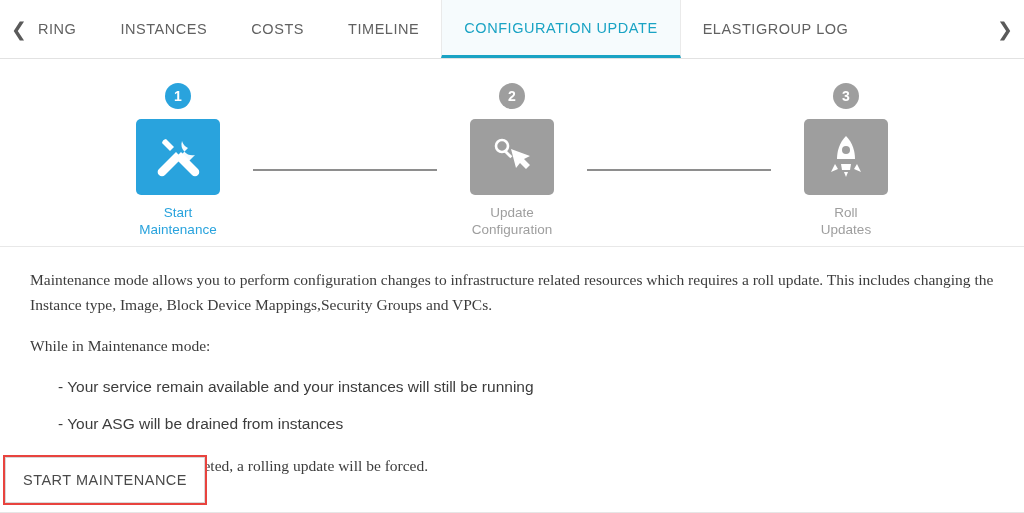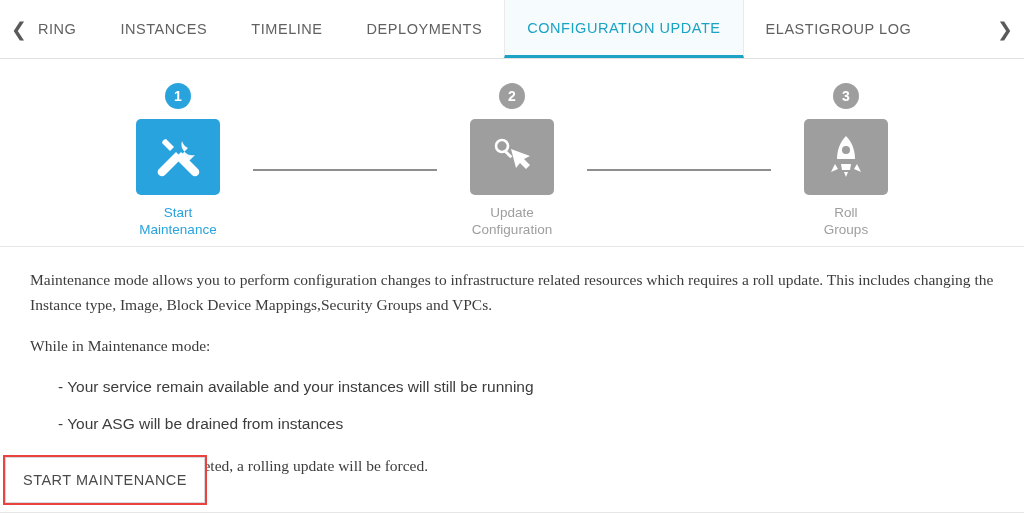--- a/index.html
+++ b/index.html
@@ -168,22 +168,22 @@
 </head>
 <body>
 
 <div class="page">
 
   <div class="tabbar">
     <div class="tab-arrow left">❮</div>
     <div class="tabs">
       <button class="tab partial">RING</button>
       <button class="tab">INSTANCES</button>
+      <button class="tab">COSTS</button>
       <button class="tab">TIMELINE</button>
-      <button class="tab">DEPLOYMENTS</button>
       <button class="tab active">CONFIGURATION UPDATE</button>
       <button class="tab">ELASTIGROUP LOG</button>
     </div>
     <div class="tab-arrow right">❯</div>
   </div>
 
   <div class="stepper">
     <div class="steps-row">
 
       <div class="step">
@@ -234,21 +234,21 @@
               <circle cx="20" cy="16" r="4" fill="#9e9e9e"></circle>
               <path d="M9 30 l-4 8 l7-3 z"></path>
               <path d="M31 30 l4 8 l-7-3 z"></path>
               <path d="M15 30 h10 l-1 6 h-8 z"></path>
               <path d="M18 38 h4 l-2 5 z"></path>
             </g>
           </svg>
         </div>
         <div class="step-label">
           <div>Roll</div>
-          <div>Groups</div>
+          <div>Updates</div>
         </div>
       </div>
 
     </div>
   </div>
 
   <div class="content">
     <p>Maintenance mode allows you to perform configuration changes to infrastructure related resources which requires a roll update. This includes changing the Instance type, Image, Block Device Mappings,Security Groups and VPCs.</p>
     <p>While in Maintenance mode:</p>
     <ul class="bullets">

